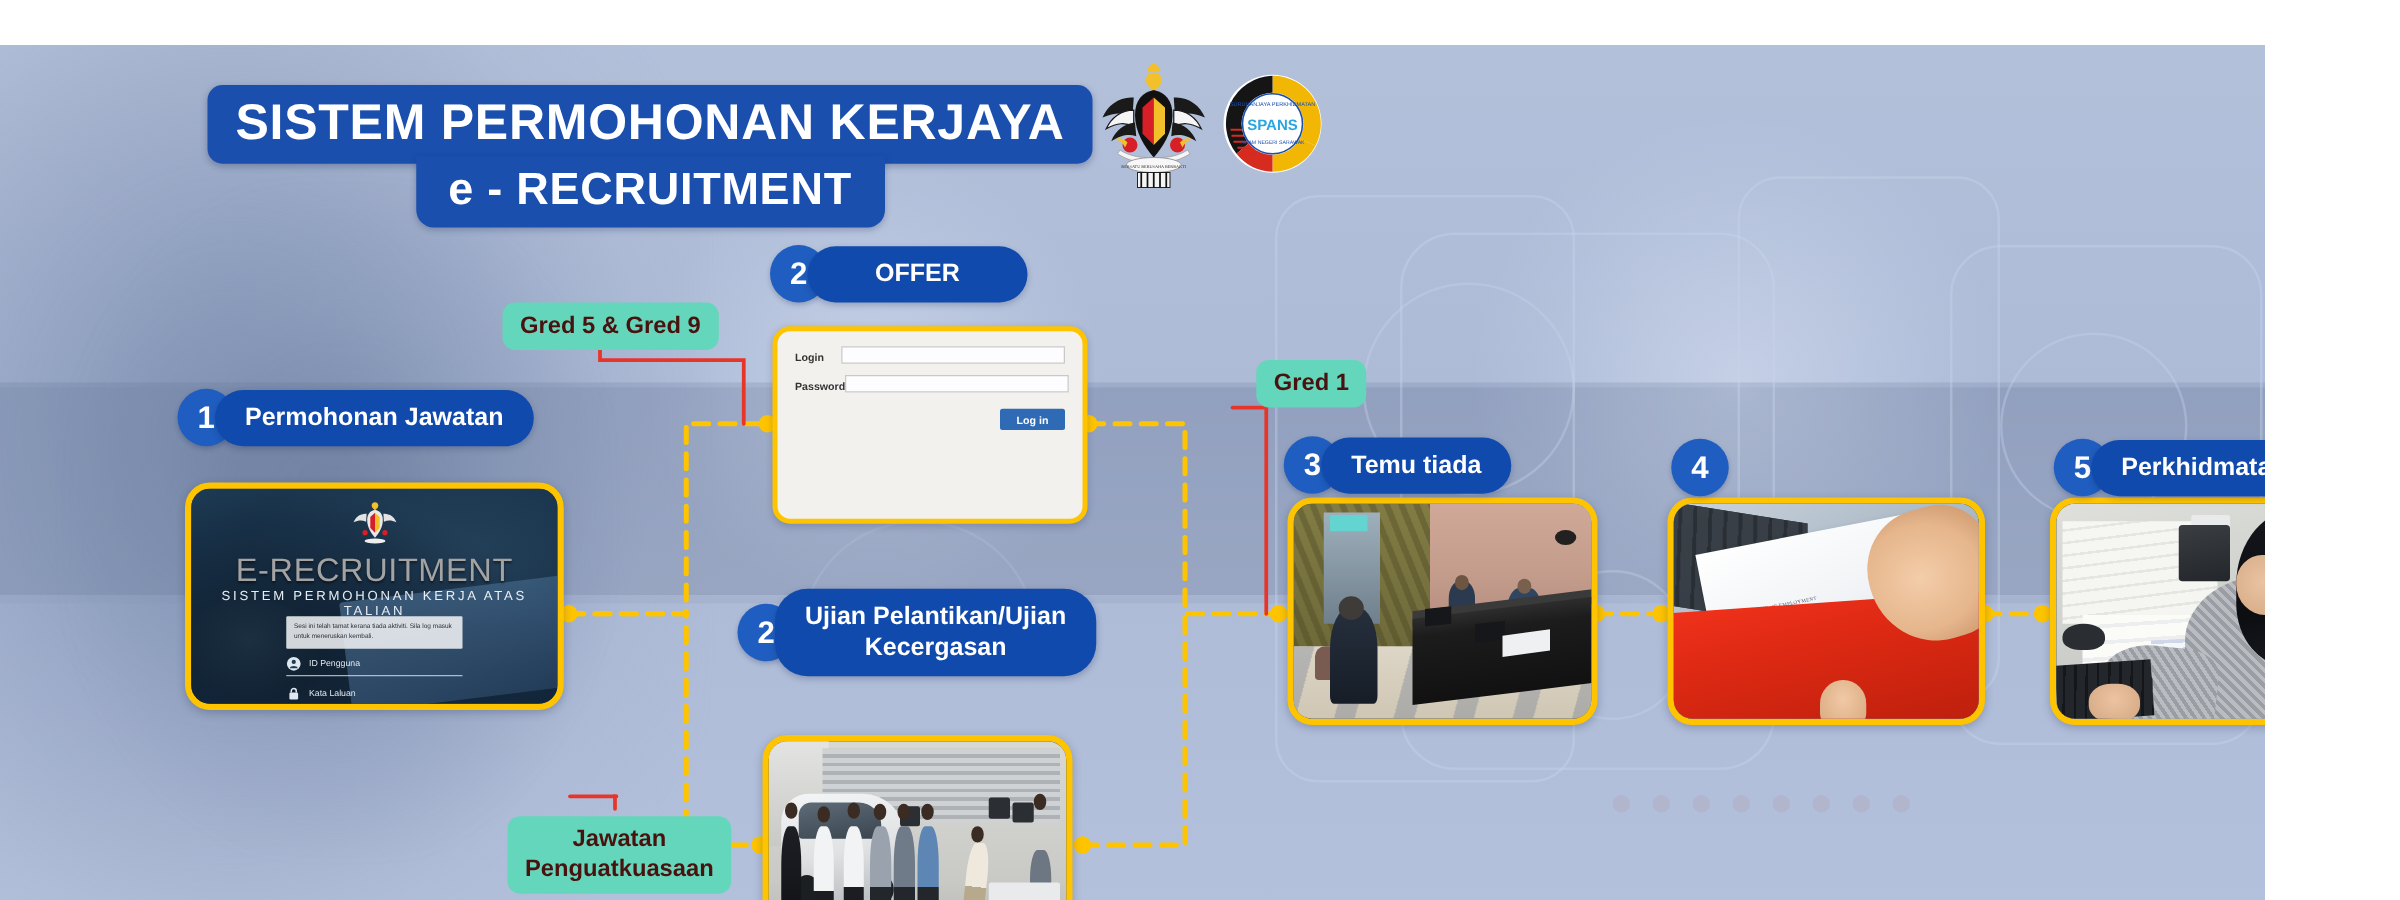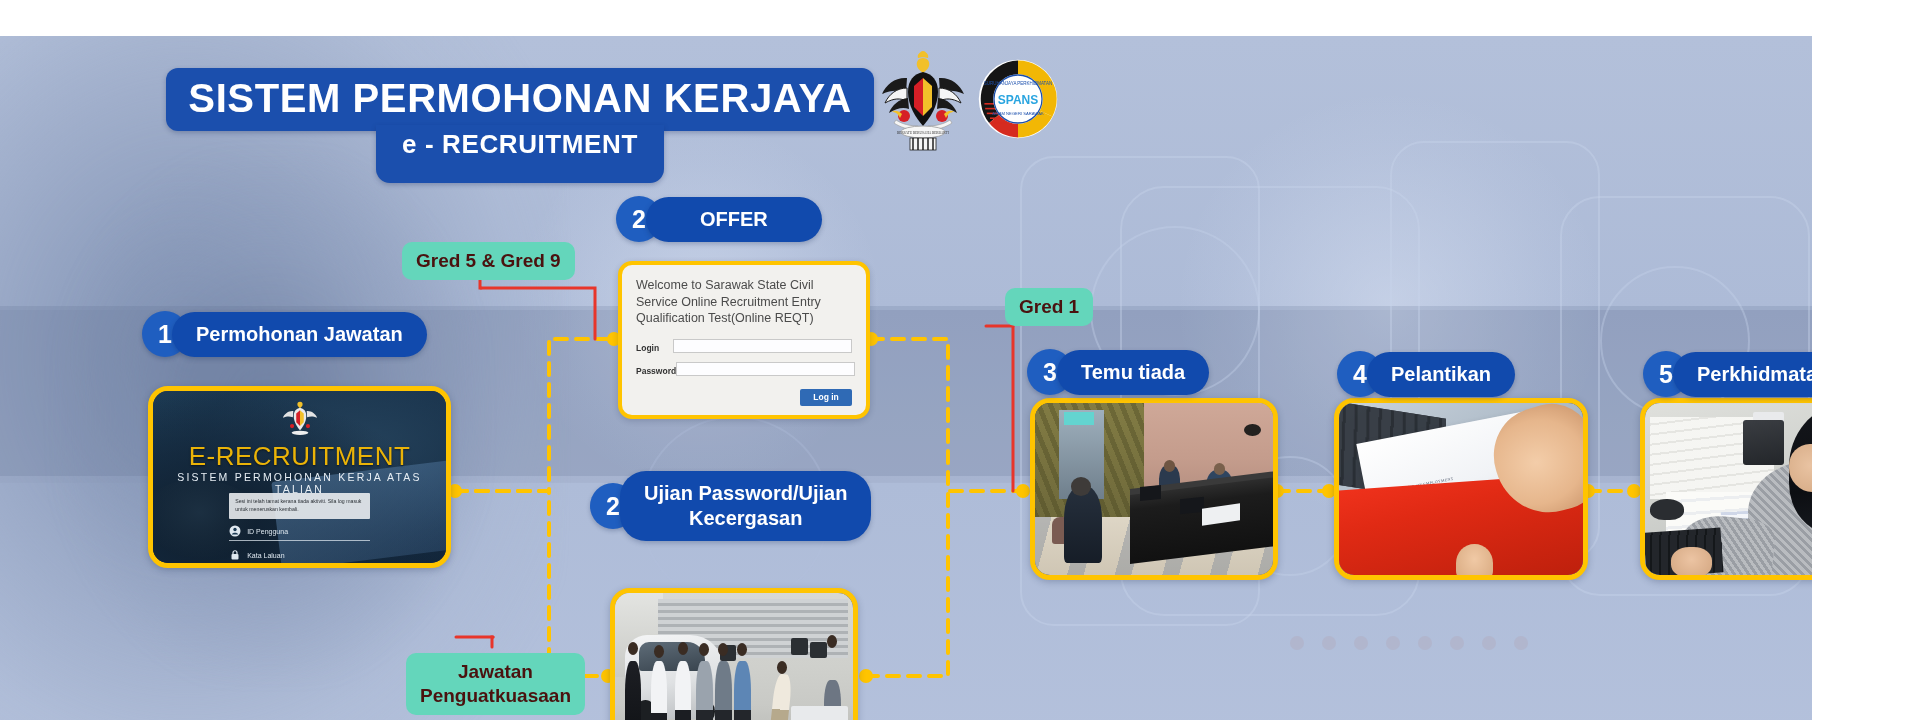--- a/index.html
+++ b/index.html
@@ -90,23 +90,23 @@
     letter-spacing: 0.6px;
     border-radius: 12px;
     box-shadow: 0 2px 5px rgba(20,40,90,0.28);
   }
   .title-line.l1 {
     font-size: 40px;
     line-height: 1.22;
     padding: 6px 22px 8px;
   }
   .title-line.l2 {
-    font-size: 26px;
+    font-size: 36px;
     line-height: 1.22;
-    padding: 4px 26px 22px;
+    padding: 4px 26px 9px;
     margin-top: -6px;
     border-radius: 0 0 14px 14px;
   }
 
   
   .logos {
     position: absolute; left: 880px; top: 8px;
     display: flex; align-items: center; gap: 12px;
     z-index: 22;
   }
@@ -189,21 +189,21 @@
   .erec-hand {
     position: absolute; left: -4%; top: 52%;
     width: 40%; height: 46%;
     background: radial-gradient(ellipse at 50% 40%, rgba(28,48,66,0.95), rgba(16,32,48,0.2) 72%);
     border-radius: 48% 52% 40% 60%;
   }
   .erec-crest { position: absolute; left: 50%; top: 5px; transform: translateX(-50%); width: 36px; height: 46px; }
   .erec-title {
     position: absolute; left: 0; right: 0; top: 50px;
     text-align: center;
-    color: #eab308;
+    color: #a3a3a3;
     font-size: 26px;
     font-weight: 400;
     letter-spacing: 0.5px;
     text-shadow: 0 1px 2px rgba(0,0,0,0.5);
   }
   .erec-sub {
     position: absolute; left: 0; right: 0; top: 80px;
     text-align: center;
     color: #e7eef4;
     font-size: 10.5px;
@@ -557,32 +557,31 @@
     <div class="step-pill">Permohonan Jawatan</div>
   </div>
 
   <div class="step" style="left:616px; top:160px;">
     <div class="step-num">2</div>
     <div class="step-pill" style="padding:10px 54px;">OFFER</div>
   </div>
 
   <div class="step" style="left:590px; top:435px;">
     <div class="step-num">2</div>
-    <div class="step-pill">Ujian Password/Ujian
+    <div class="step-pill">Ujian Pelantikan/Ujian
 Kecergasan</div>
   </div>
 
   <div class="step" style="left:1027px; top:313px;">
     <div class="step-num">3</div>
     <div class="step-pill">Temu tiada</div>
   </div>
 
   <div class="step" style="left:1337px; top:315px;">
     <div class="step-num">4</div>
-    <div class="step-pill">Pelantikan</div>
   </div>
 
   <div class="step" style="left:1643px; top:315px;">
     <div class="step-num">5</div>
     <div class="step-pill">Perkhidmatan</div>
   </div>
 
   <div class="card" style="left:148px; top:350px; width:303px; height:182px;">
     <div class="inner">
       <div class="erec"></div>
@@ -615,21 +614,20 @@
           <rect x="5" y="10" width="14" height="11" rx="2" fill="#dfe8f0"></rect>
           <path d="M8 10 V7.5 A4 4 0 0 1 16 7.5 V10" fill="none" stroke="#dfe8f0" stroke-width="2.4"></path>
         </svg>
         <span>Kata Laluan</span>
       </div>
 
     </div>
   </div>
 
   <div class="reqt-card" style="left:618px; top:225px; width:252px; height:158px;">
-    <div class="reqt-welcome">Welcome to Sarawak State Civil Service Online Recruitment Entry Qualification Test(Online REQT)</div>
     <div class="reqt-row">
       <div class="reqt-label">Login</div>
       <input class="reqt-input" type="text" value="" style="">
     </div>
     <div class="reqt-row">
       <div class="reqt-label">Password</div>
       <input class="reqt-input" type="password" value="" style="">
     </div>
     <div class="reqt-foot">
       <div class="reqt-login">Log in</div>

